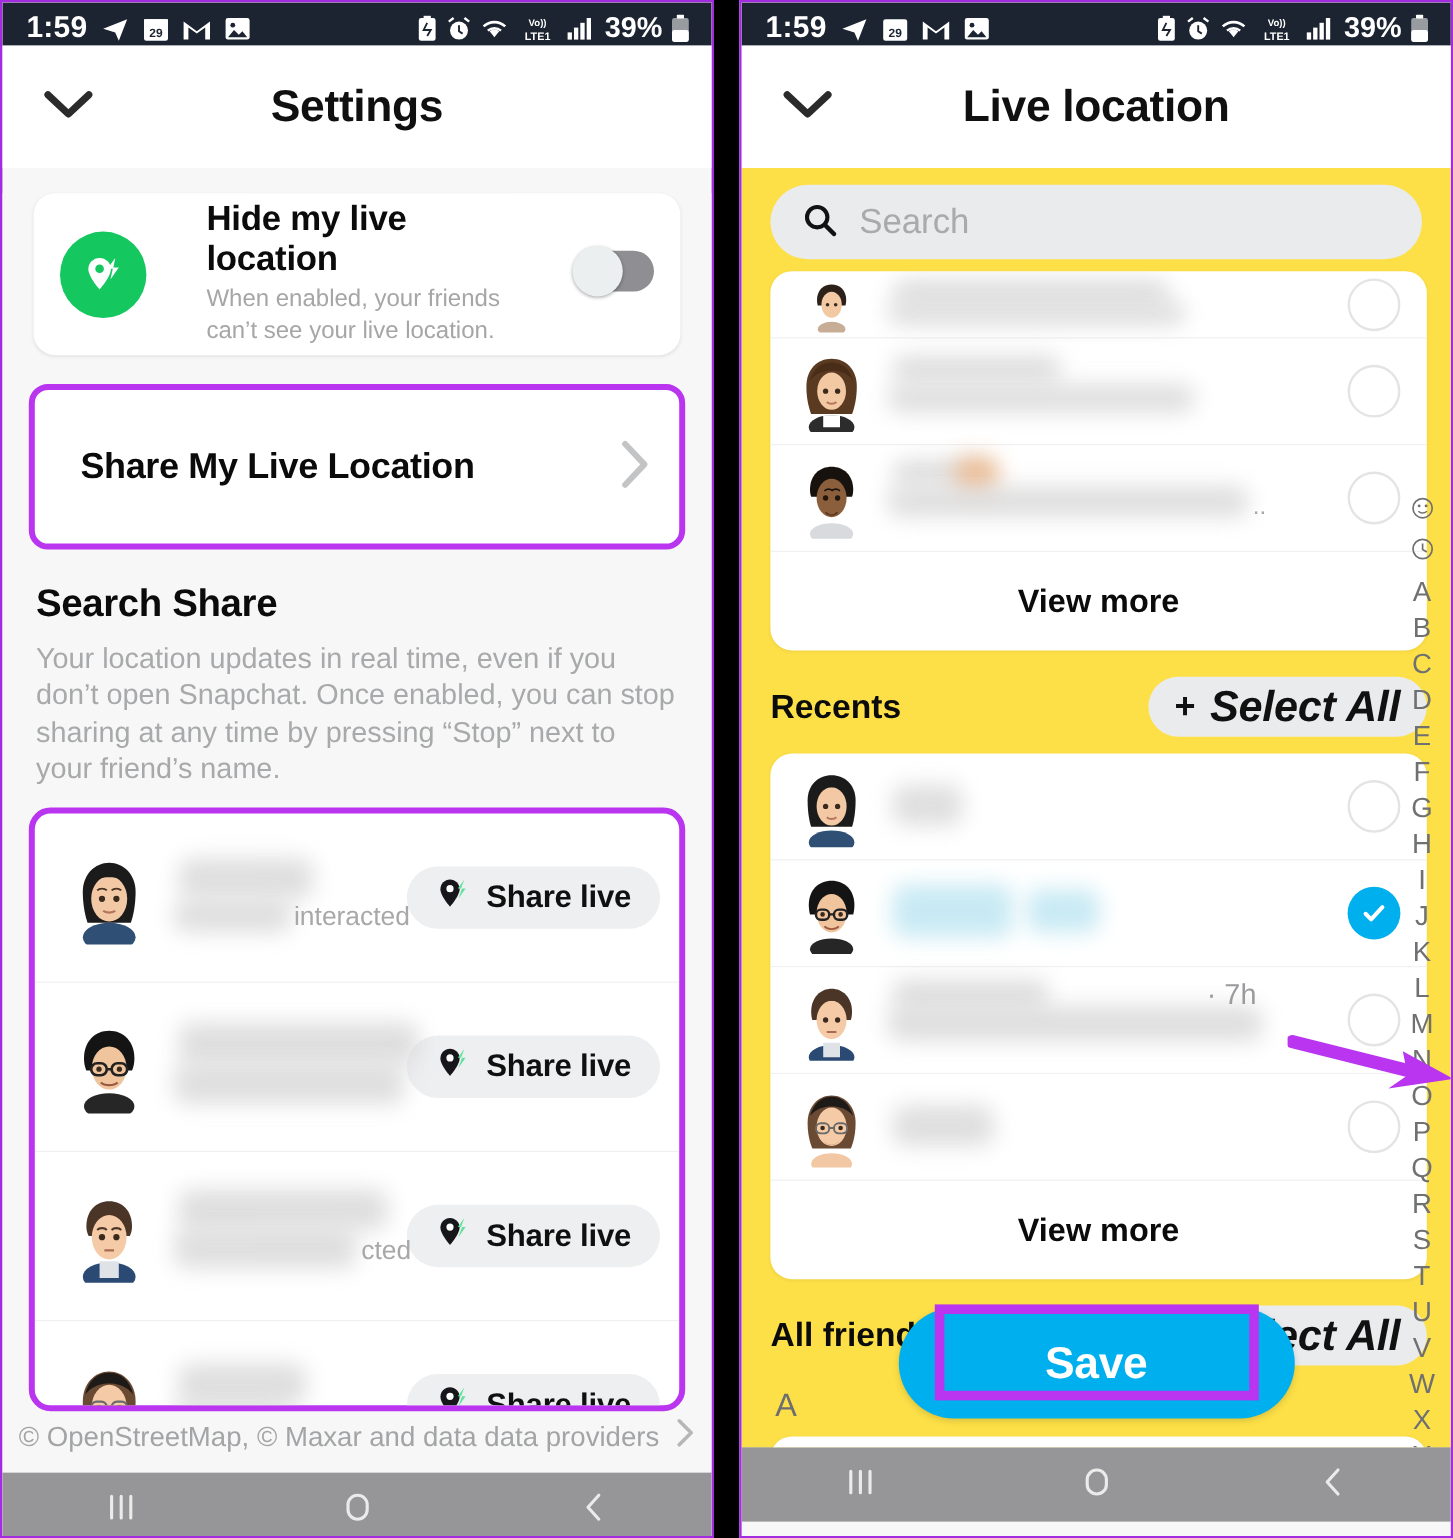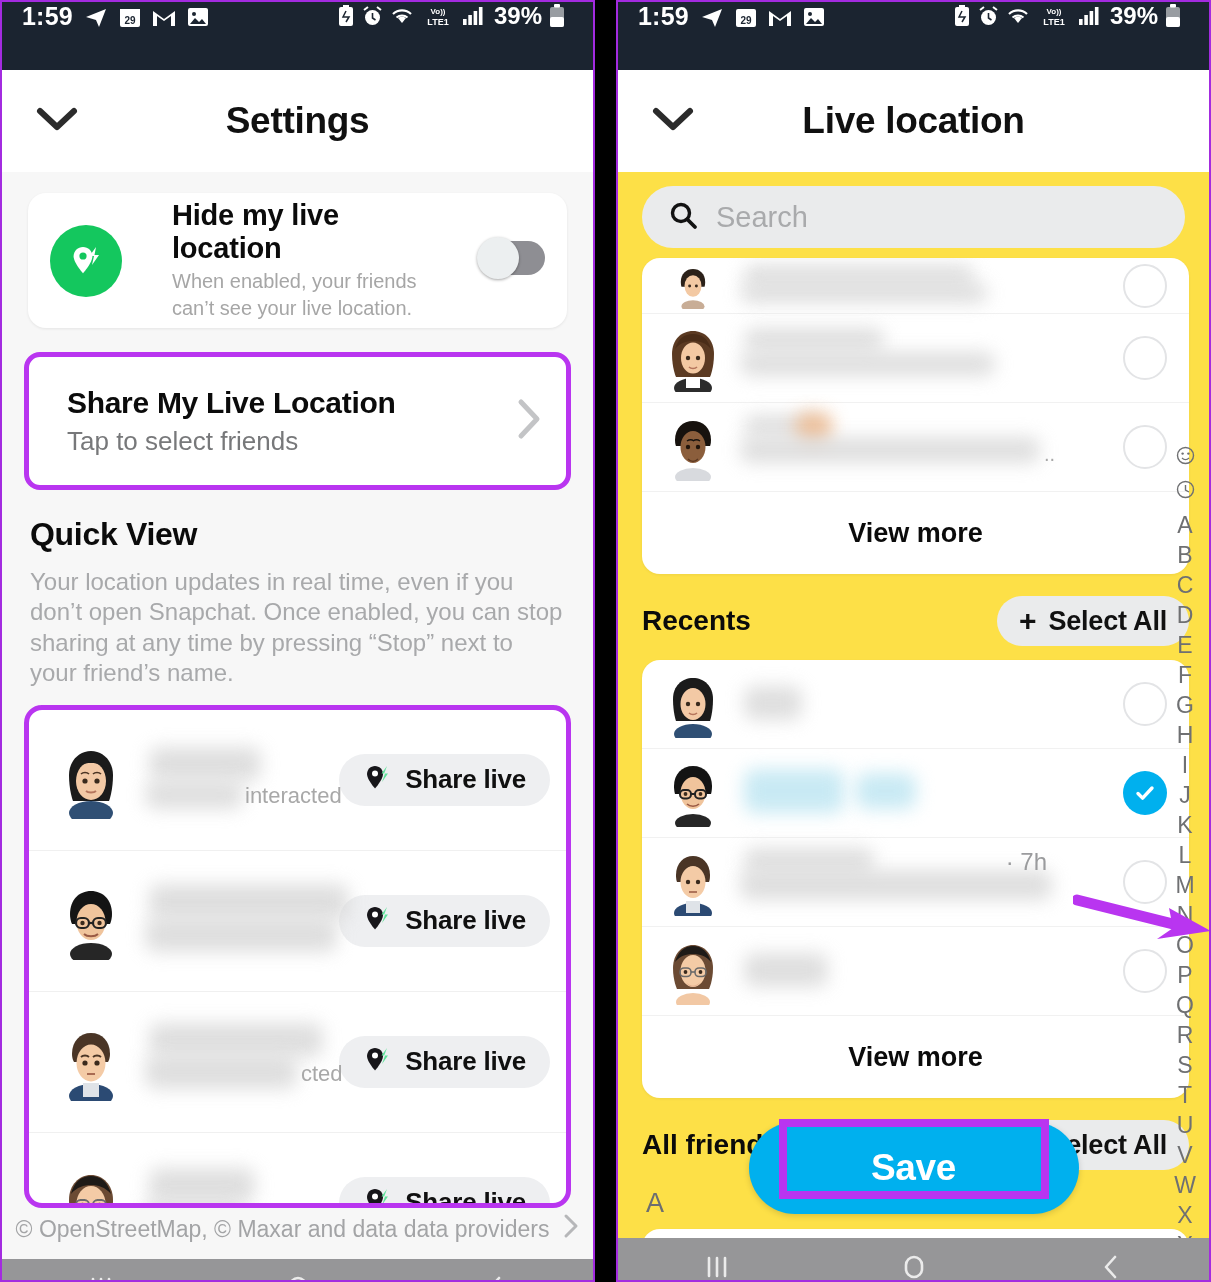--- a/index.html
+++ b/index.html
@@ -20,23 +20,23 @@
     border-right: 2px solid #a32be0;
     border-top: 2px solid #a32be0;
     border-bottom: 2px solid #a32be0;
   }
   .phone.left { width: 595px; }
   .gap { width: 21px; background: #000; height: 1282px; }
   .phone.right { width: 595px; }
 
   
   .statusbar {
-    height: 68px; background: #1b2430; color: #fff;
-    display: flex; align-items: flex-start; justify-content: space-between;
-    padding: 0 28px 0 20px;
+    height: 36px; background: #1b2430; color: #fff;
+    display: flex; align-items: flex-end; justify-content: space-between;
+    padding: 0 18px 0 20px;
   }
   .sb-left { display: flex; align-items: center; gap: 11px; }
   .sb-time { font-size: 25px; font-weight: 600; letter-spacing: .2px; }
   .sb-right { display: flex; align-items: center; gap: 7px; }
   .sb-pct { font-size: 24px; font-weight: 600; margin-left: 3px; }
   .ic { display: inline-flex; align-items: center; justify-content: center; }
   .ic svg { display: block; }
 
   
   .appbar {
@@ -134,21 +134,21 @@
   }
   .timeago { position: absolute; right: 76px; font-size: 24px; color: #9a9b9d; }
   .viewmore-r { text-align: center; font-size: 27px; font-weight: 700; color: #0b0b0b; height: 82px; line-height: 82px; }
 
   .sec-head { display: flex; align-items: center; margin: 22px 20px 0 24px; }
   .sec-title { font-size: 28px; font-weight: 700; color: #0b0b0b; flex: 1; }
   .selectall {
     background: #eaebec; border-radius: 25px; height: 50px; padding: 0 22px;
     display: flex; align-items: center; gap: 12px;
   }
-  .selectall .lbl { font-size: 27px; font-weight: 600; color: #111; letter-spacing: -.2px; }
+  .selectall .lbl { font-size: 36px; font-weight: 600; color: #111; letter-spacing: -.2px; font-style: italic; }
   .plus { font-size: 30px; font-weight: 700; color: #111; line-height: 1; }
 
   .alpha-letter { margin: 18px 0 0 28px; font-size: 27px; color: #6d6e70; }
 
   .alphabar {
     position: absolute; right: 4px; top: 274px; width: 40px;
     display: flex; flex-direction: column; align-items: center;
     font-size: 23px; color: #6f7072; line-height: 1; gap: 7px;
   }
   .alphabar .gl { margin-bottom: 4px; }
@@ -281,30 +281,29 @@
           <div class="hide-sub">When enabled, your friends can’t see your live location.</div>
         </div>
         <div class="switch">
           <div class="knob"></div>
         </div>
       </div>
 
       <div class="share-row">
         <div class="txt">
           <div class="share-title">Share My Live Location</div>
-          <div class="share-sub">Tap to select friends</div>
         </div>
         <span>
           <svg width="26" height="42" viewBox="0 0 26 42">
               <path d="M5 4l16 17L5 38" stroke="#c3c4c6" stroke-width="5" fill="none" stroke-linecap="round" stroke-linejoin="round"></path>
             </svg>
         </span>
       </div>
 
-      <div class="sect-h">Quick View</div>
+      <div class="sect-h">Search Share</div>
       <div class="sect-p">Your location updates in real time, even if you don’t open Snapchat. Once enabled, you can stop sharing at any time by pressing “Stop” next to your friend’s name.</div>
 
       <div class="quick-wrap">
 
         <div class="frow">
           <span class="avatar">
             <svg viewBox="0 0 72 78" width="72" height="78">
               <ellipse cx="36" cy="72" rx="22" ry="12" fill="#2f4f74"></ellipse>
               <path d="M14 34c0-14 10-24 22-24s22 10 22 24c0 16-4 26-4 26H18s-4-10-4-26z" fill="#1b1b1b"></path>
               <ellipse cx="36" cy="40" rx="15" ry="19" fill="#f3c9a5"></ellipse>

